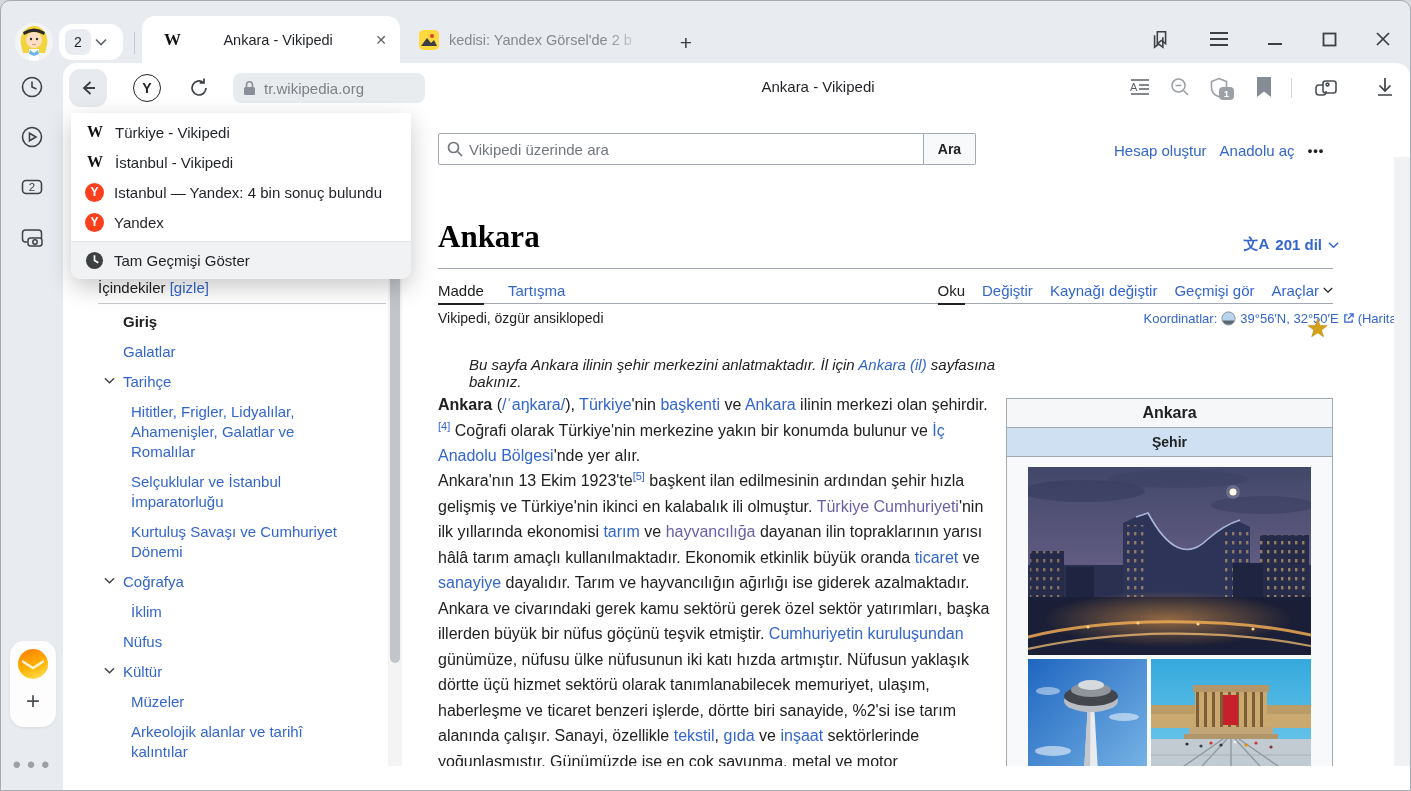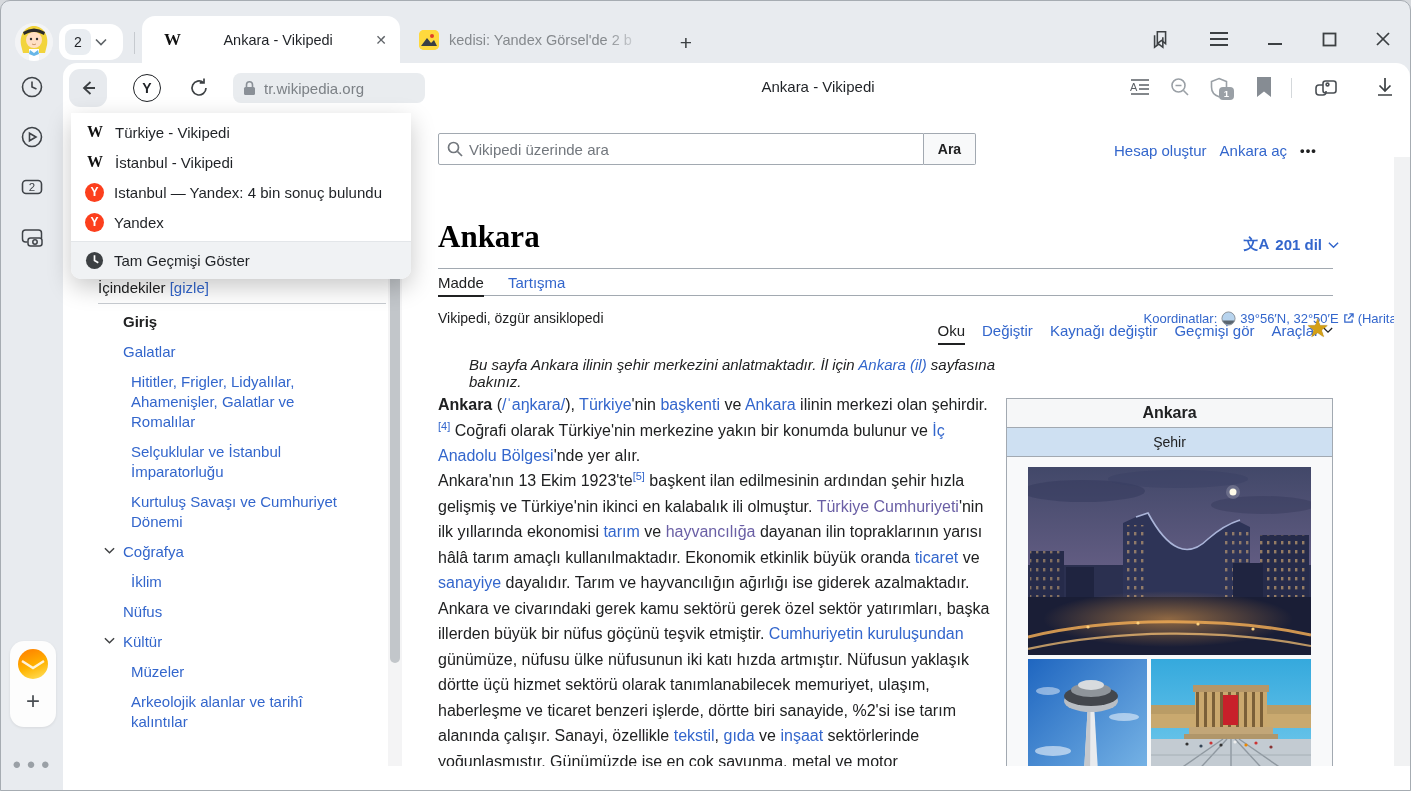--- a/index.html
+++ b/index.html
@@ -93,24 +93,24 @@
   .account-row { position:absolute; left:1051px; top:29px; display:flex; gap:13px; align-items:center; }
   .acct-link { font-size:15px; color:#3366cc; white-space:nowrap; }
   .more-dots { font-size:13px; color:#202122; letter-spacing:1px; font-weight:bold; }
   .page-title { position:absolute; left:375px; top:106px; font-family:"Liberation Serif", serif;
                 font-size:31px; color:#000; }
   .lang-btn { position:absolute; left:1105px; top:122px; width:171px; display:flex; gap:6px;
               align-items:center; justify-content:flex-end; color:#3366cc; }
   .lang-ico { font-size:15px; font-weight:bold; }
   .lang-label { font-size:15px; font-weight:bold; }
   .hr1 { position:absolute; left:375px; top:155px; width:895px; height:1px; background:#a2a9b1; }
-  .tabs-row { position:absolute; left:375px; top:156px; width:895px; height:27px;
+  .tabs-row { position:absolute; left:375px; top:164px; width:895px; height:27px;
               border-bottom:1px solid #a2a9b1; }
   .ns-tabs { position:absolute; left:0; top:0; display:flex; gap:24px; }
-  .view-tabs { position:absolute; right:0; top:0; display:flex; gap:17px;margin-top:48px; }
+  .view-tabs { position:absolute; right:0; top:0; display:flex; gap:17px; }
   .wtab { position:relative; font-size:15px; color:#3366cc; height:27px; display:flex;
           align-items:center; gap:4px; white-space:nowrap; }
   .wtab.on { color:#202122; }
   .wtab.on::after { content:""; position:absolute; left:0; right:0; bottom:-1px; height:2px;
                     background:#202122; }
   .wtab-chev { display:flex; }
   .tagline { position:absolute; left:375px; top:197px; font-size:14px; color:#202122; }
   .coords { position:absolute; right:62px; top:198px; display:flex; gap:4px; align-items:center;
             font-size:13px; color:#3366cc; }
   .star { position:absolute; left:1243px; top:200px; font-size:26px; color:#d4a017;
@@ -135,21 +135,21 @@
   .toc-scroll { position:absolute; left:325px; top:160px; width:14px; height:493px; background:#f4f4f5; }
   .toc-thumb { position:absolute; left:2px; top:0; width:10px; height:390px; background:#c2c6ca;
                border-radius:5px; }
 
   
   .infobox { position:absolute; left:943px; top:285px; width:327px; height:520px;
              border:1px solid #a2a9b1; background:#f8f9fa; }
   .ib-title { height:29px; border-bottom:1px solid #a2a9b1; display:flex; align-items:center;
               justify-content:center; font-weight:bold; font-size:16px; background:#f6f7f8; }
   .ib-sub { height:29px; border-bottom:1px solid #a2a9b1; display:flex; align-items:center;
-            justify-content:center; font-weight:normal; font-size:14px; background:#cee0f2; }
+            justify-content:center; font-weight:bold; font-size:14px; background:#cee0f2; }
   .ib-imgs { padding:10px 21px; }
   .ib-row { display:flex; gap:4px; margin-top:4px; }
   .ib-img { display:block; }
 
   
   .vscroll { position:absolute; left:1331px; top:44px; width:16px; height:659px; background:#f1f2f3; }
 
   svg { display:block; }
 </style>
 </head>
@@ -343,21 +343,21 @@
             <circle cx="6.5" cy="6.5" r="5"></circle>
               <line x1="10.5" y1="10.5" x2="15" y2="15"></line>
           </svg>
           <input type="text" placeholder="Vikipedi üzerinde ara" style="">
         </div>
         <button class="ara-btn">Ara</button>
       </div>
 
       <div class="account-row">
         <span class="acct-link">Hesap oluştur</span>
-        <span class="acct-link">Ankara aç</span>
+        <span class="acct-link">Anadolu aç</span>
         <span class="more-dots">•••</span>
       </div>
 
       <h1 class="page-title">Ankara</h1>
 
       <div class="lang-btn">
         <span class="lang-ico">文A</span>
         <span class="lang-label">201 dil</span>
         <svg width="11" height="8" viewBox="0 0 12 8">
           <path d="M1 1.5l5 5 5-5" fill="none" stroke="#3366cc" stroke-width="1.6"></path>
@@ -425,20 +425,25 @@
 
       <div class="toc">
         <div class="toc-head">
           <span>İçindekiler</span>
           <span class="toggle">[gizle]</span>
         </div>
         <div class="toc-hr"></div>
         <div id="toc-items">
             <div class="toc-item lvl1 active"><span class="toc-label">Giriş</span></div>
             <div class="toc-item lvl1"><span class="toc-label">Galatlar</span></div>
+            <div class="toc-item lvl1"><span class="toc-chev">
+                <svg viewBox="0 0 12 8" width="11" height="8">
+                  <path d="M1 1l5 5 5-5" fill="none" stroke="#404244" stroke-width="1.6"></path>
+                </svg>
+              </span><span class="toc-label">Tarihçe</span></div>
             <div class="toc-item lvl2"><span class="toc-label">Hititler, Frigler, Lidyalılar, Ahamenişler, Galatlar ve Romalılar</span></div>
             <div class="toc-item lvl2"><span class="toc-label">Selçuklular ve İstanbul İmparatorluğu</span></div>
             <div class="toc-item lvl2"><span class="toc-label">Kurtuluş Savaşı ve Cumhuriyet Dönemi</span></div>
             <div class="toc-item lvl1"><span class="toc-chev">
                 <svg viewBox="0 0 12 8" width="11" height="8">
                   <path d="M1 1l5 5 5-5" fill="none" stroke="#404244" stroke-width="1.6"></path>
                 </svg>
               </span><span class="toc-label">Coğrafya</span></div>
             <div class="toc-item lvl2"><span class="toc-label">İklim</span></div>
             <div class="toc-item lvl1"><span class="toc-label">Nüfus</span></div>

